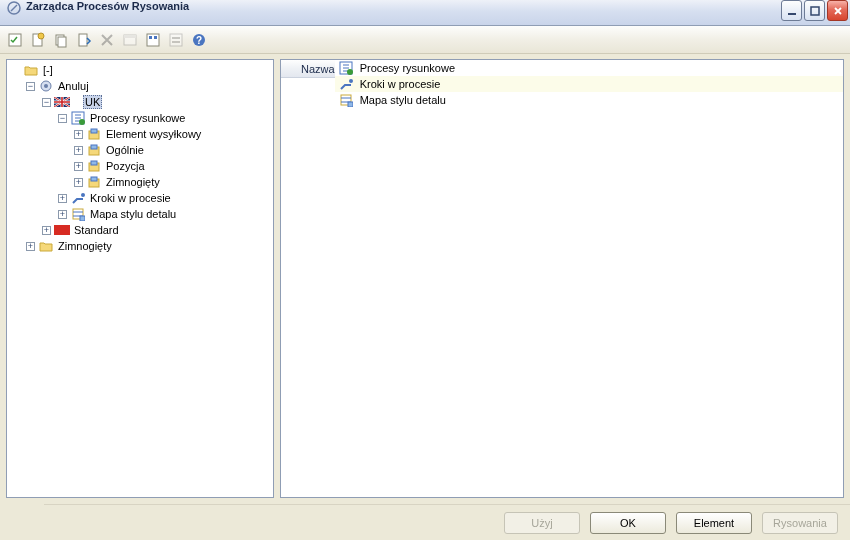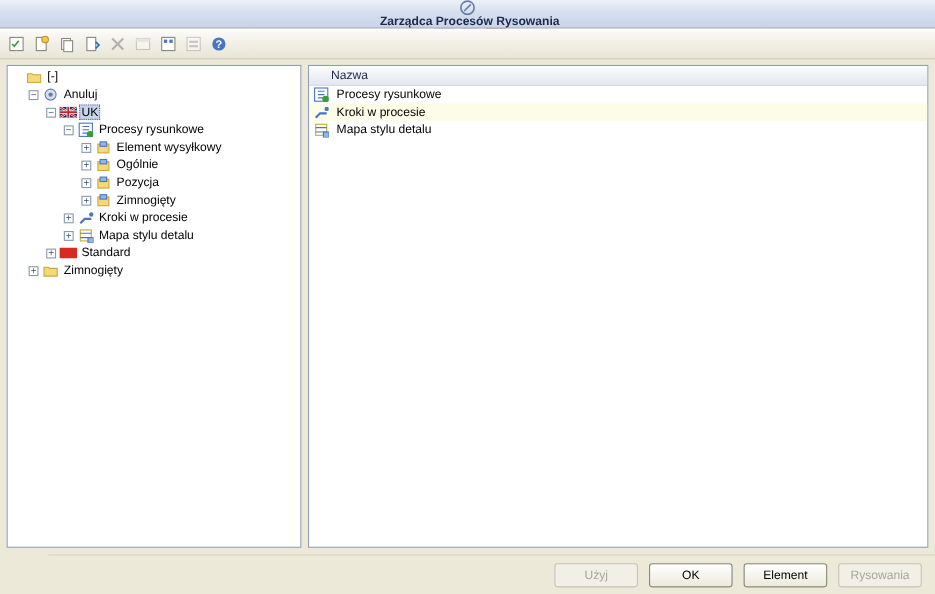--- a/index.html
+++ b/index.html
@@ -12,23 +12,21 @@
     height: 540px;
     overflow: hidden;
     display: flex;
     flex-direction: column;
   }
   .titlebar {
     height: 26px;
     background: linear-gradient(to bottom, #eef1f8 0%, #d6dff0 45%, #c9d4ea 100%);
     border-bottom: 1px solid #8f9db4;
     display: flex;
-    align-items: center;
     padding: 0 2px 0 6px;
-    flex-direction: column;
   }
   .titlebar .appicon {
     width: 16px; height: 16px;
     margin-right: 4px;
     display: flex; align-items: center; justify-content: center;
     color: #6a7fa8;
   }
   .titlebar .title {
     font-weight: bold;
     color: #1b2a4a;
@@ -69,21 +67,21 @@
     display: flex;
     padding: 5px 6px 6px 6px;
     gap: 6px;
   }
   .panel {
     border: 1px solid #8f9db4;
     background: #fff;
     overflow: auto;
   }
   .tree-panel { width: 268px; }
-  .list-panel { flex: 1; display: flex; flex-direction: column; }
+  .list-panel { flex: 1; display: flex; flex-direction: row; }
   .list-header {
     height: 18px;
     background: linear-gradient(to bottom, #fefefe, #eef1f5 50%, #e3e7ef);
     border-bottom: 1px solid #cbd2de;
     display: flex;
     align-items: center;
     padding-left: 20px;
     color: #1b2a4a;
   }
   .list-body { flex: 1; }
@@ -104,20 +102,21 @@
     height: 16px;
     white-space: nowrap;
   }
   .tree-row .label {
     padding: 0 2px;
   }
   .tree-row.selected .label {
     background: #c9d4ea;
     border: 1px dotted #5b6f95;
     padding: 0 1px;
+    margin-left: 11px;
   }
   .indent { display:inline-block; width:16px; height:16px; position:relative; }
   .expander {
     width: 9px; height: 9px;
     border: 1px solid #8b99ac;
     background: #fff;
     font-size: 9px;
     line-height: 7px;
     text-align: center;
     color: #3a4f77;

